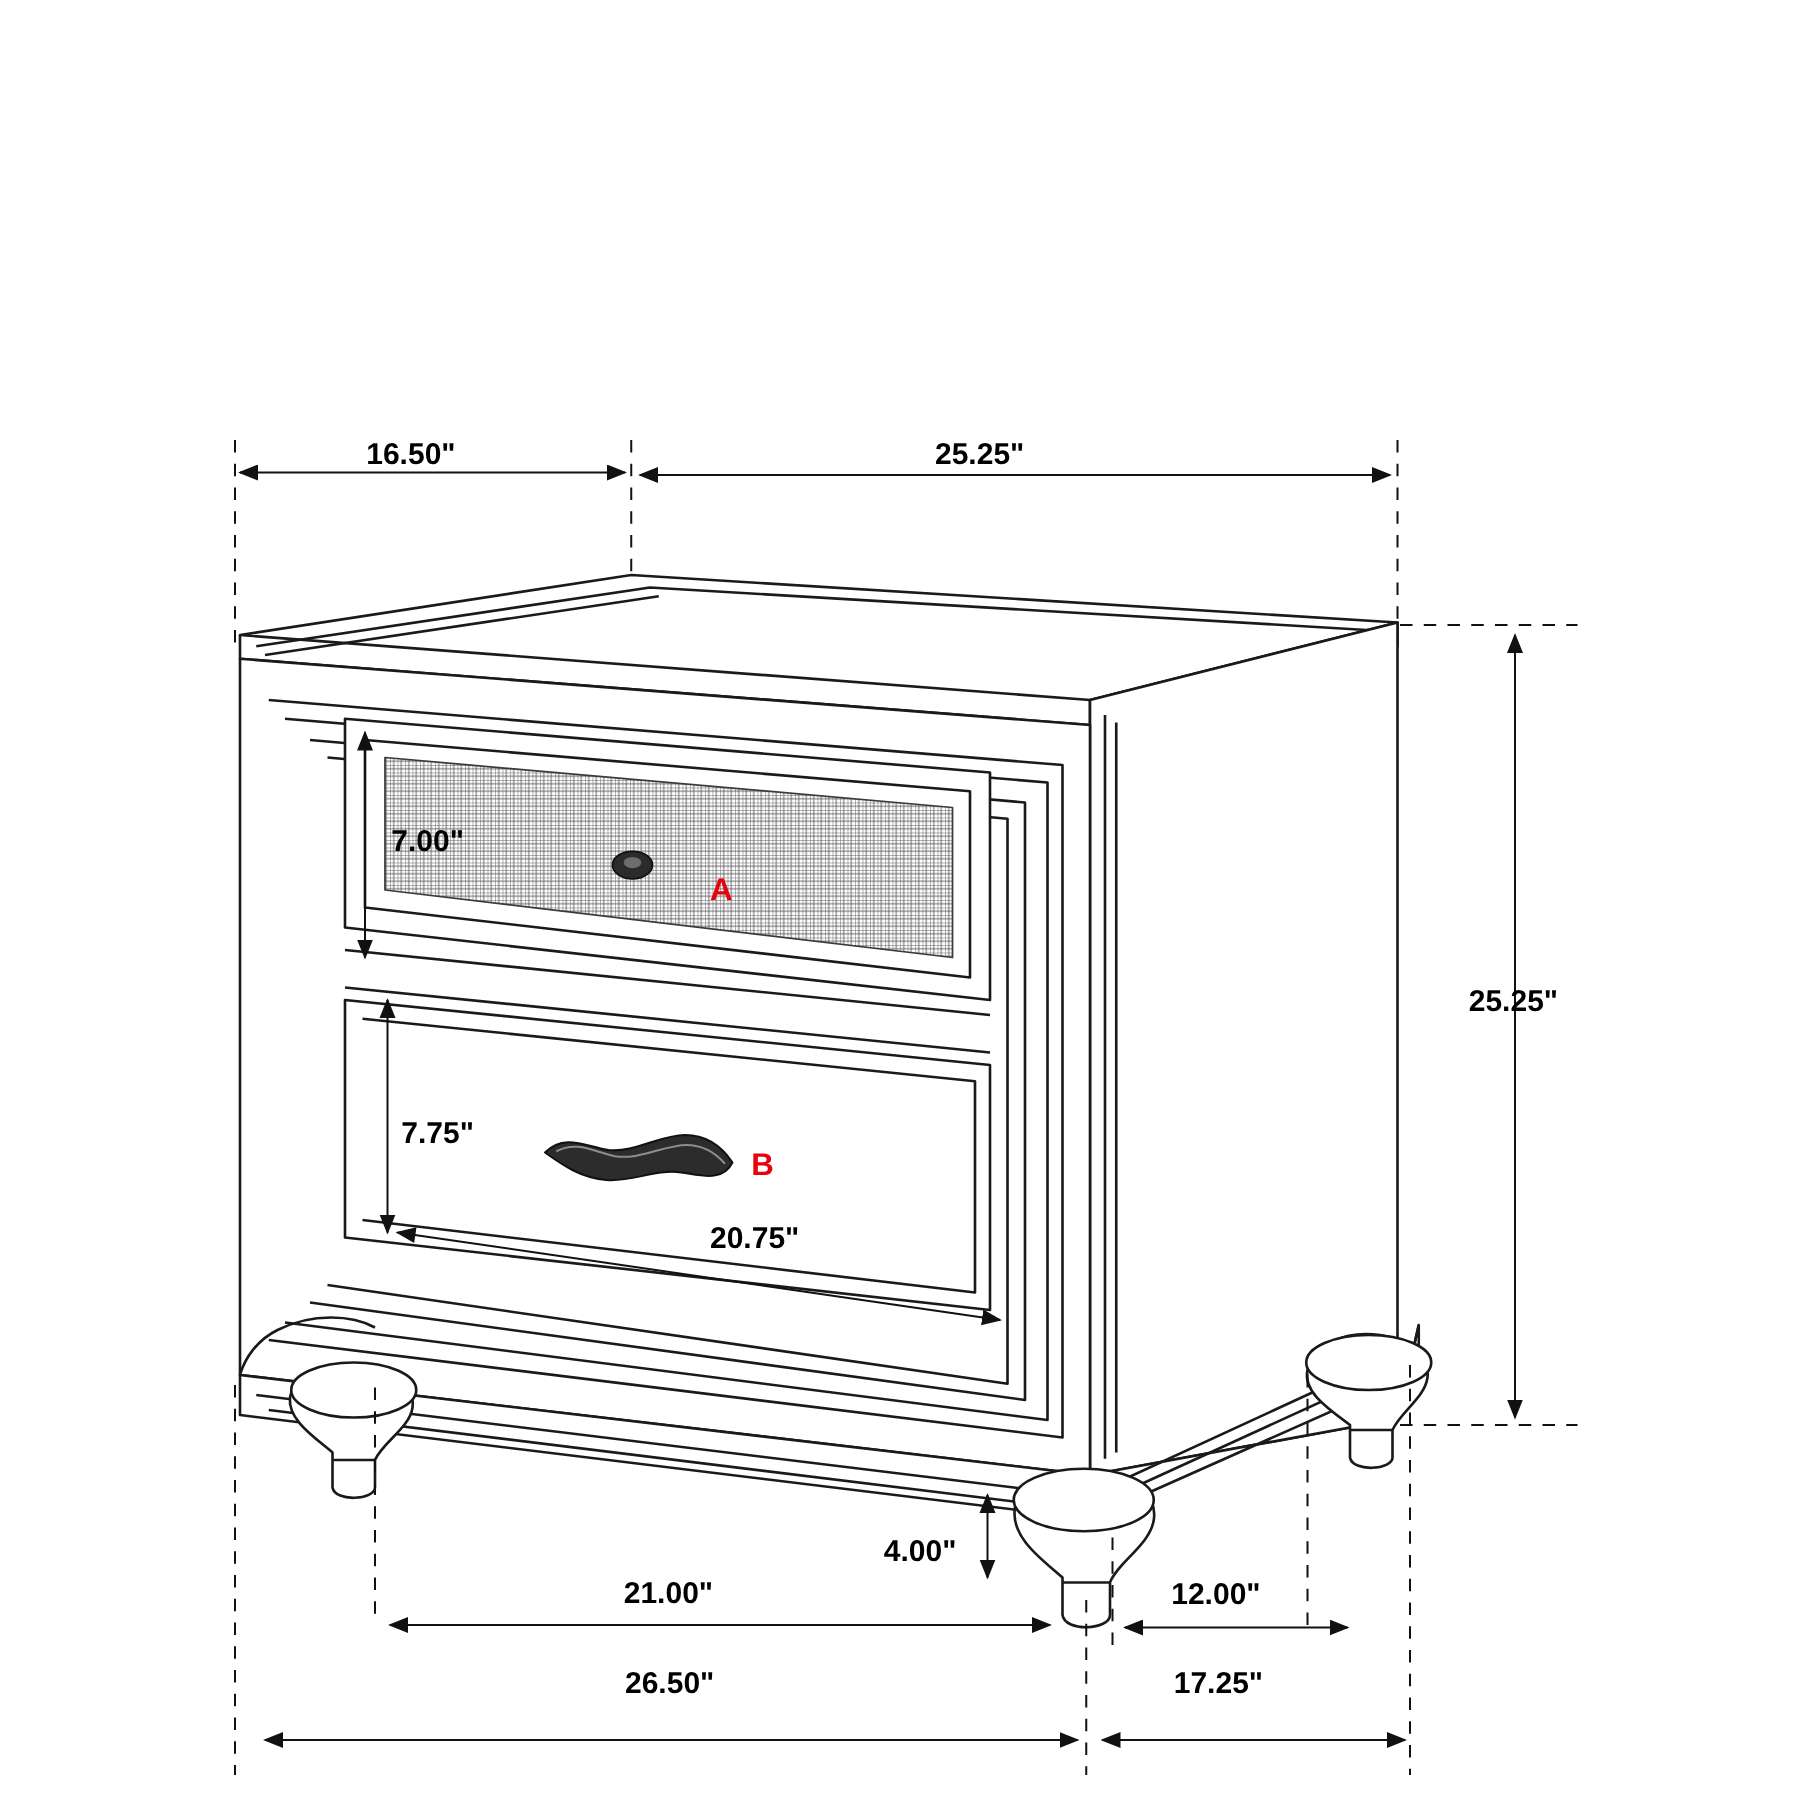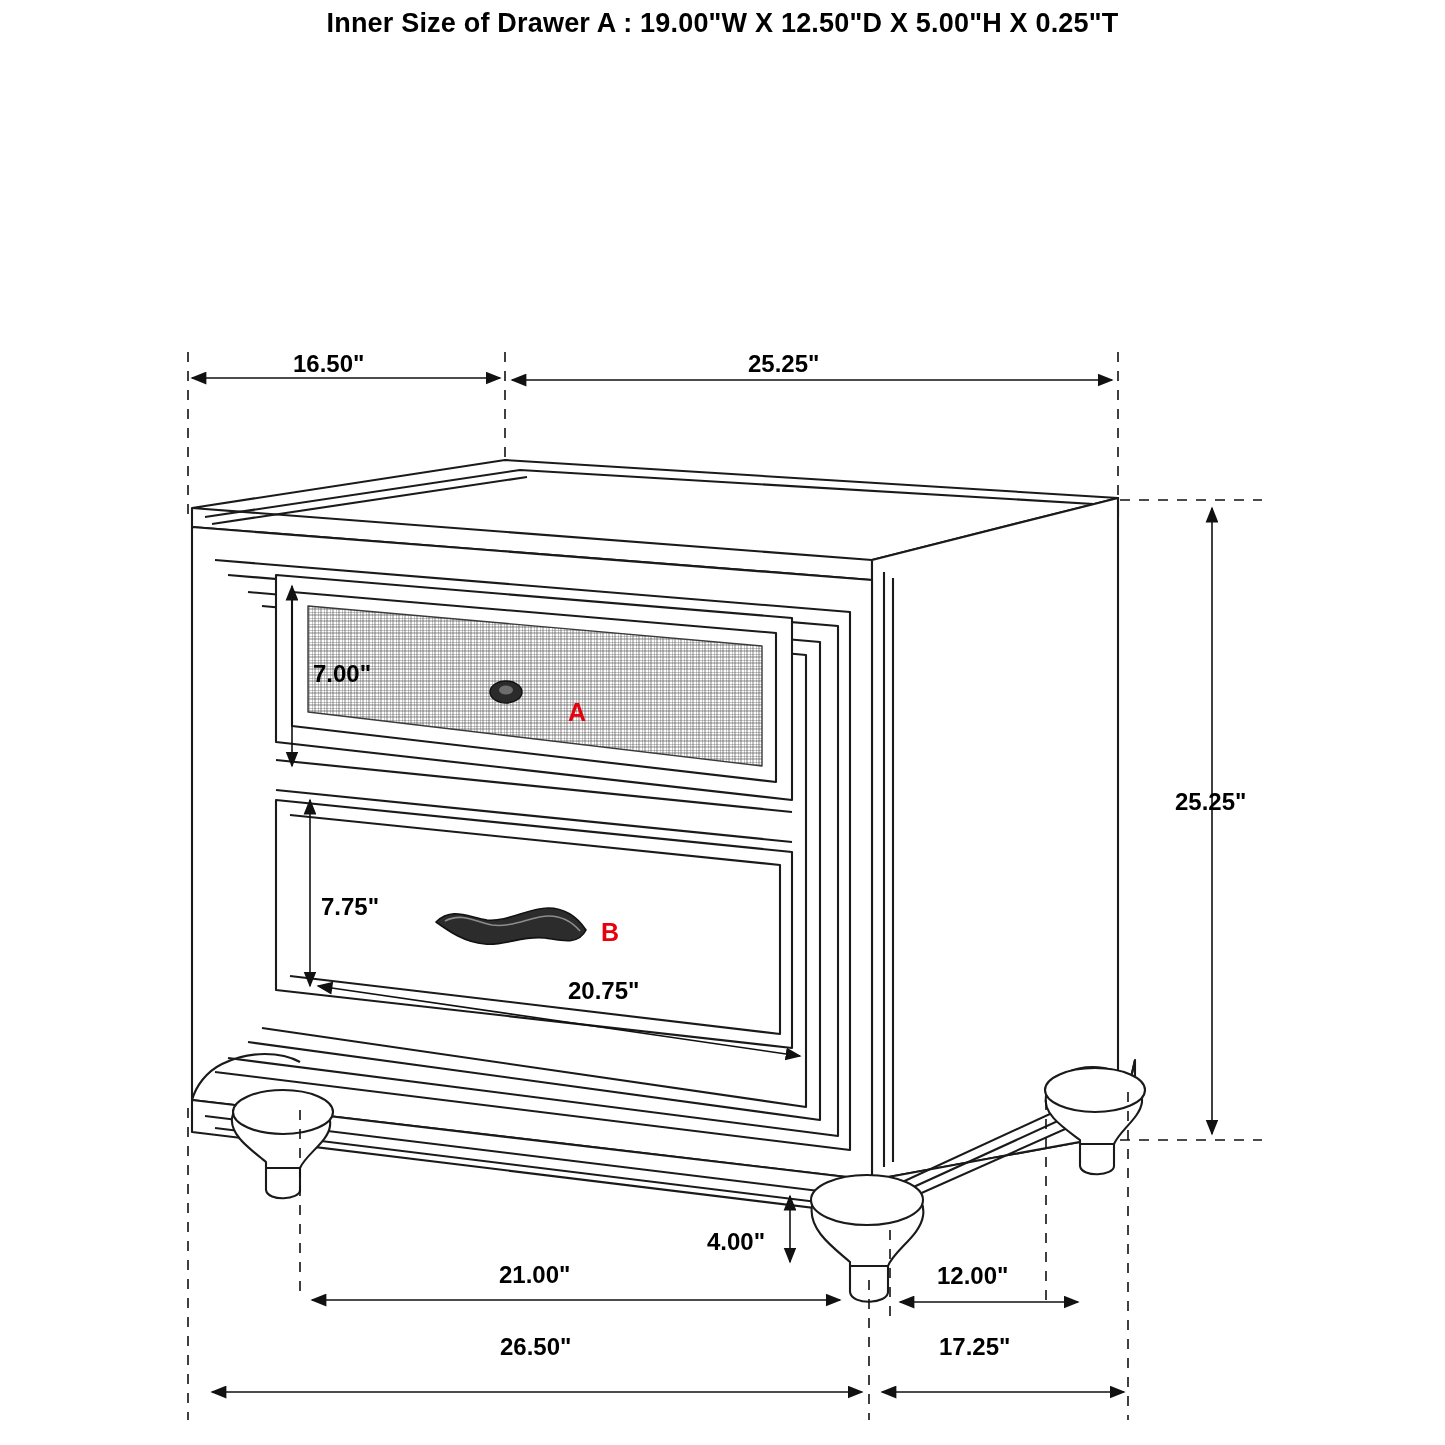--- a/index.html
+++ b/index.html
@@ -13,21 +13,20 @@
 
   .lbl{position:absolute;font-size:24px;font-weight:bold;white-space:nowrap;}
   .lbl.red{color:#e8000d;font-size:25px;}
 </style>
 </head>
 <body>
 
 <div id="stage">
 
   <div class="hdr">
-    <div class="line">Inner Size of Drawer A : 19.00"W X 12.50"D X 5.00"H X  0.25"T</div>
   </div>
 
   <svg class="draw" viewBox="0 0 1445 1445">
     <defs>
       <pattern id="mesh" width="6" height="6" patternUnits="userSpaceOnUse">
         <path d="M0 0 L6 0 M0 3 L6 3 M0 0 L0 6 M3 0 L3 6" stroke="#555" stroke-width="0.7" fill="none"></path>
       </pattern>
       <marker id="ar" markerWidth="12" markerHeight="12" refX="9" refY="4" orient="auto">
         <path d="M0 0 L10 4 L0 8 z" fill="#111"></path>
       </marker>

